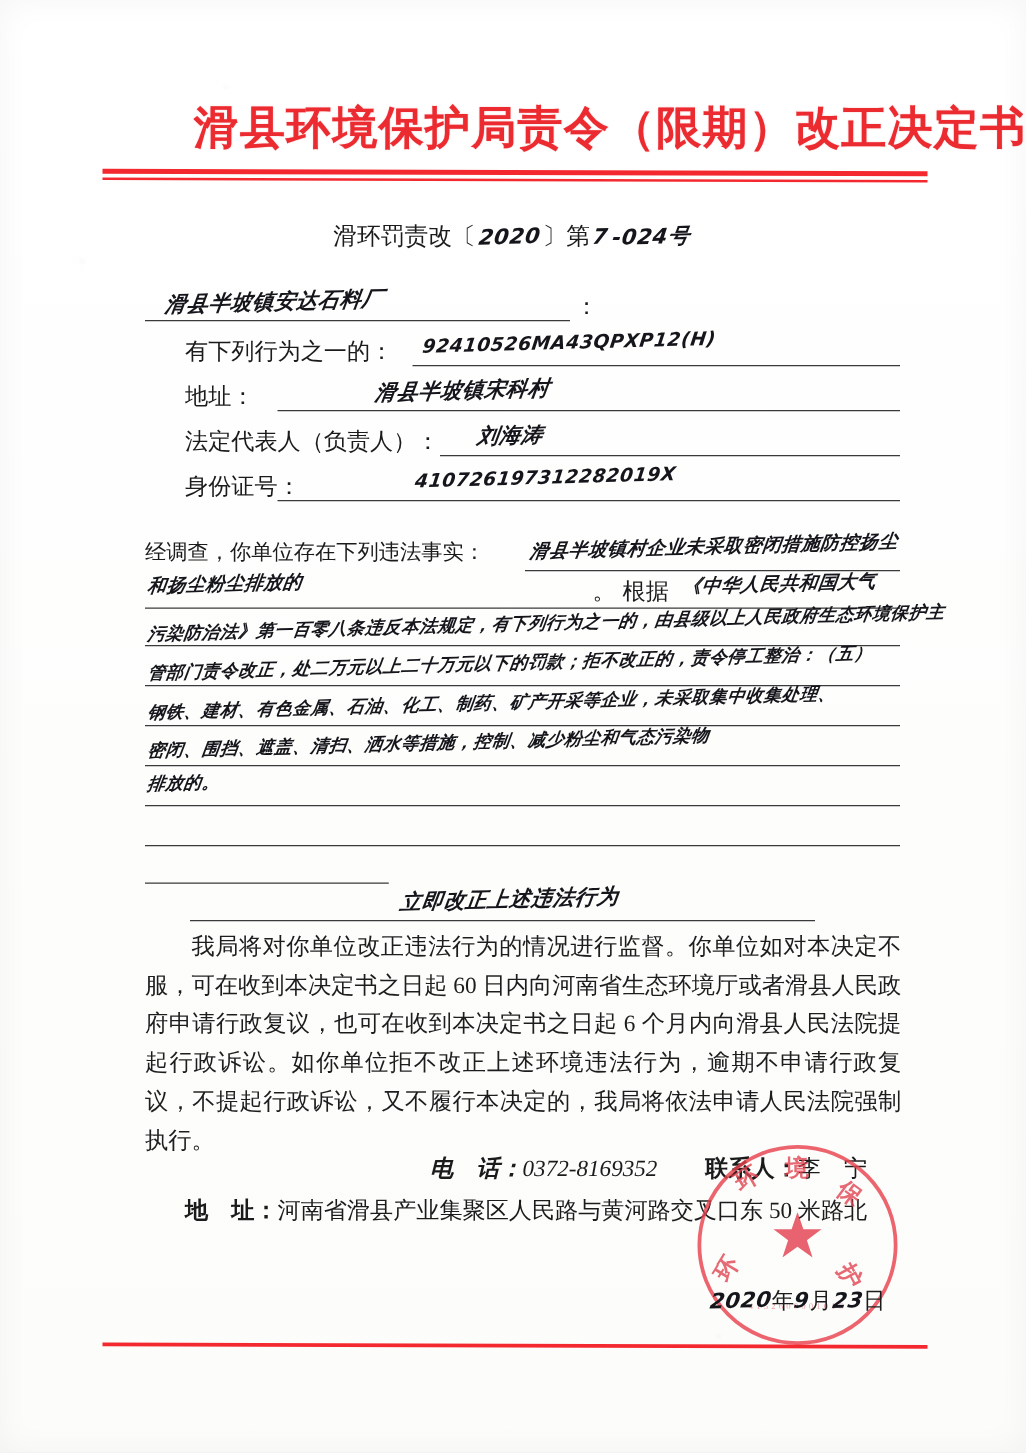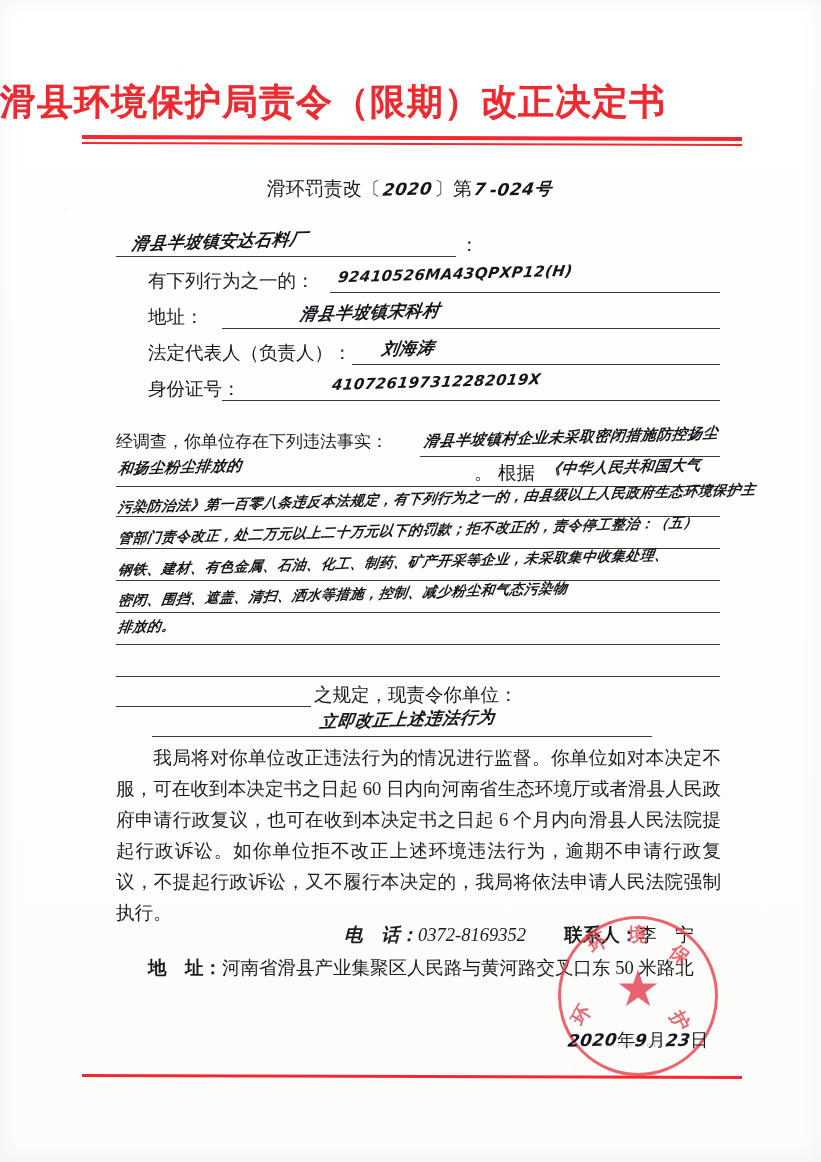--- a/index.html
+++ b/index.html
@@ -36,21 +36,21 @@
     box-shadow: inset 0 0 26px rgba(0,0,0,0.045);
     pointer-events: none;
   }
 
   
   .title {
     position: absolute;
     left: 0;
     right: 0;
     top: 78px;
-    text-align: left;
+    text-align: right;
     color: #ec2b31;
     font-family: "DejaVu Serif", "Liberation Serif", serif;
     font-weight: bold;
     font-size: 36px;
     letter-spacing: 1px;
     white-space: nowrap;
     text-shadow: 0 0 1px rgba(236,43,49,0.45);
   }
   .rule-top {
     position: absolute;
@@ -337,21 +337,20 @@
 
   <div class="bodyline" style="top:612px; left:116px; width:604px;"></div>
   <div class="hw-layer hw small" style="left:118px; top:586px; font-size:14px;">密闭、围挡、遮盖、清扫、洒水等措施，控制、减少粉尘和气态污染物</div>
 
   <div class="bodyline" style="top:644px; left:116px; width:604px;"></div>
   <div class="hw-layer hw small" style="left:118px; top:618px; font-size:14px;">排放的。</div>
 
   <div class="bodyline" style="top:676px; left:116px; width:604px;"></div>
 
   <div class="ul" style="left:116px; width:195px; top:706px;"></div>
-  <div class="rule-clause" style="left:314px; top:682px;">之规定，现责令你单位：</div>
 
   <div class="ul" style="left:152px; width:500px; top:736px;"></div>
   <div class="hw-layer hw" style="left:320px; top:708px;">立即改正上述违法行为</div>
 
   <div class="para">我局将对你单位改正违法行为的情况进行监督。你单位如对本决定不服，可在收到本决定书之日起 60 日内向河南省生态环境厅或者滑县人民政府申请行政复议，也可在收到本决定书之日起 6 个月内向滑县人民法院提起行政诉讼。如你单位拒不改正上述环境违法行为，逾期不申请行政复议，不提起行政诉讼，又不履行本决定的，我局将依法申请人民法院强制执行。</div>
 
   <div class="footer">
     <div class="f-row">
       <span class="f-label">联系人：</span><span class="f-value">李　宁</span>
       <span class="f-tel"><span class="f-label">电　话：</span><span class="f-value">0372-8169352</span></span>

